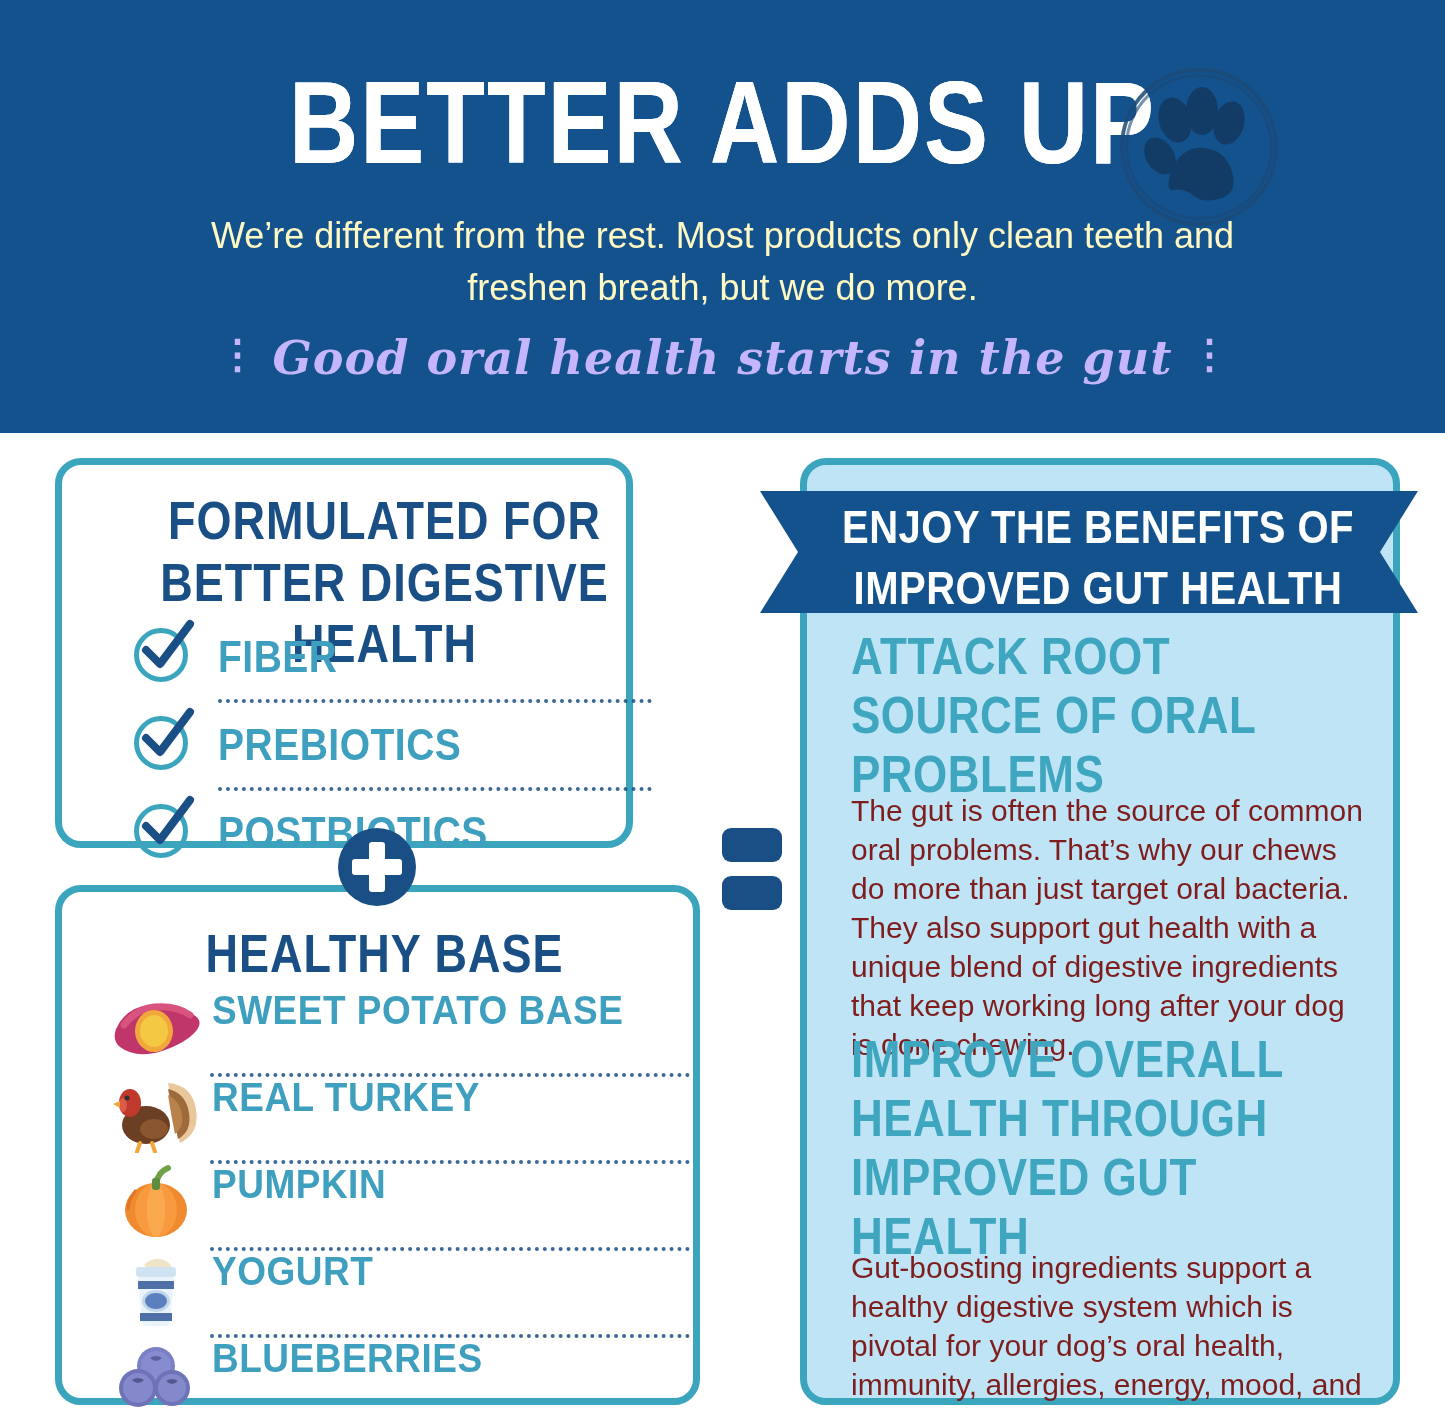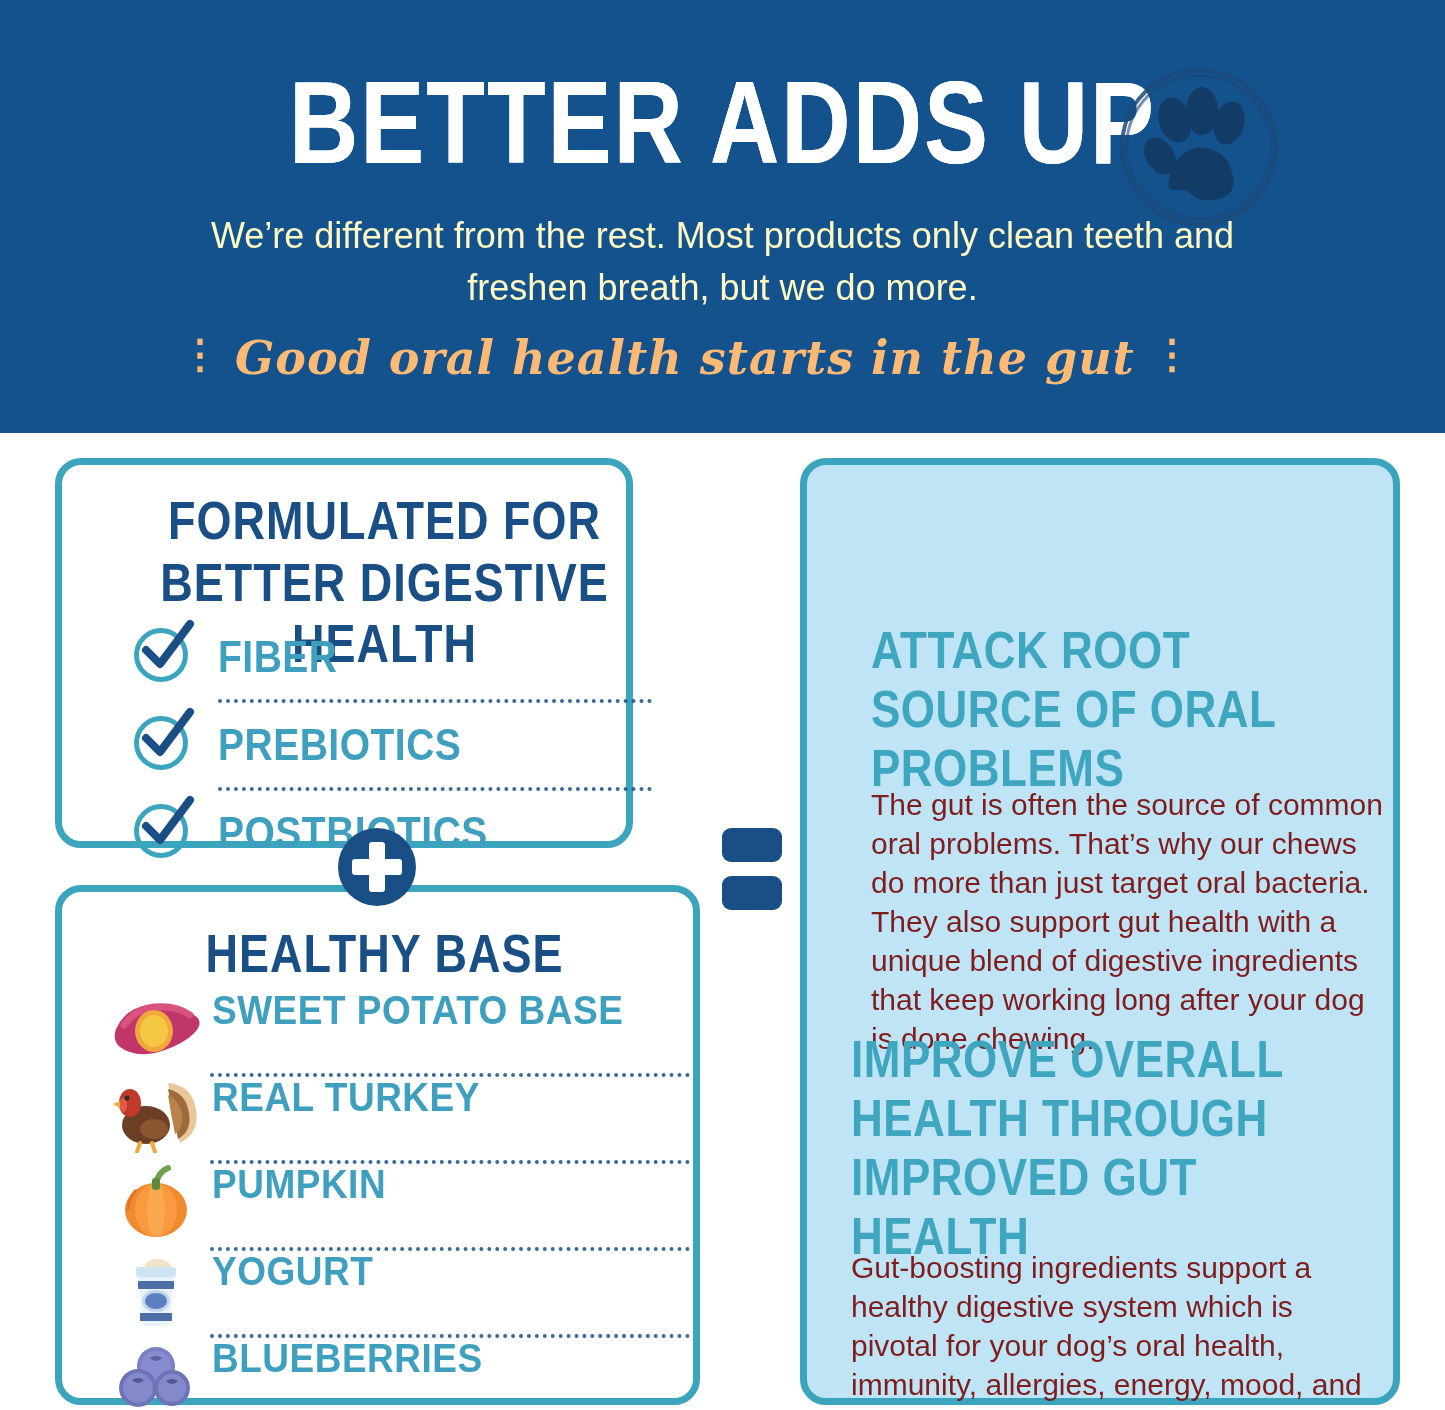--- a/index.html
+++ b/index.html
@@ -75,21 +75,22 @@
     text-align: center;
     color: #fef9c3;
     font-size: 36px;
     line-height: 52px;
     font-weight: normal;
   }
   .header-script {
     position: absolute;
     left: 180px; top: 325px;
     width: 1085px;
-    color: #fdba74;
+    text-align: center;
+    color: #c4b5fd;
     font-family: "DejaVu Serif", serif;
     font-style: italic;
     font-weight: bold;
     font-size: 46px;
     line-height: 58px;
     letter-spacing: 1px;
   }
   .script-deco {
     display: inline-block;
     font-family: "Liberation Sans", sans-serif;
@@ -269,21 +270,21 @@
     font-weight: bold;
     font-size: 40px;
     line-height: 52px;
     letter-spacing: .5px;
     transform: scaleY(1.16);
     transform-origin: center top;
   }
 
   
   .benefit-block { position: absolute; left: 44px; width: 522px; }
-  #benefit-0 { top: 156px; margin-left: 20px; }
+  #benefit-0 { top: 162px; }
   #benefit-1 { top: 565px; }
   .benefit-head {
     font-weight: bold;
     font-size: 44px;
     line-height: 50px;
     color: #3FA6BF;
     letter-spacing: .5px;
     transform: scaleY(1.18);
     transform-origin: left top;
     margin-bottom: 14px;
@@ -469,14 +470,20 @@
       <div class="benefit-body">The gut is often the source of common oral problems. That’s why our chews do more than just target oral bacteria. They also support gut health with a unique blend of digestive ingredients that keep working long after your dog is done chewing.</div>
     </div>
 
     <div class="benefit-block" id="benefit-1">
       <div class="benefit-head">IMPROVE OVERALL HEALTH THROUGH IMPROVED GUT HEALTH</div>
       <div class="benefit-body">Gut-boosting ingredients support a healthy digestive system which is pivotal for your dog’s oral health, immunity, allergies, energy, mood, and more.</div>
     </div>
 
   </div>
 
+  <div class="ribbon">
+    <svg width="658" height="122" viewBox="0 0 658 122">
+      <path d="M0 0 H658 L620 61 L658 122 H0 L38 61 Z" fill="#14528D"></path>
+    </svg>
+    <div class="ribbon-text">ENJOY THE BENEFITS OF IMPROVED GUT HEALTH</div>
+  </div>
 
 </div>
 
 </body></html>

